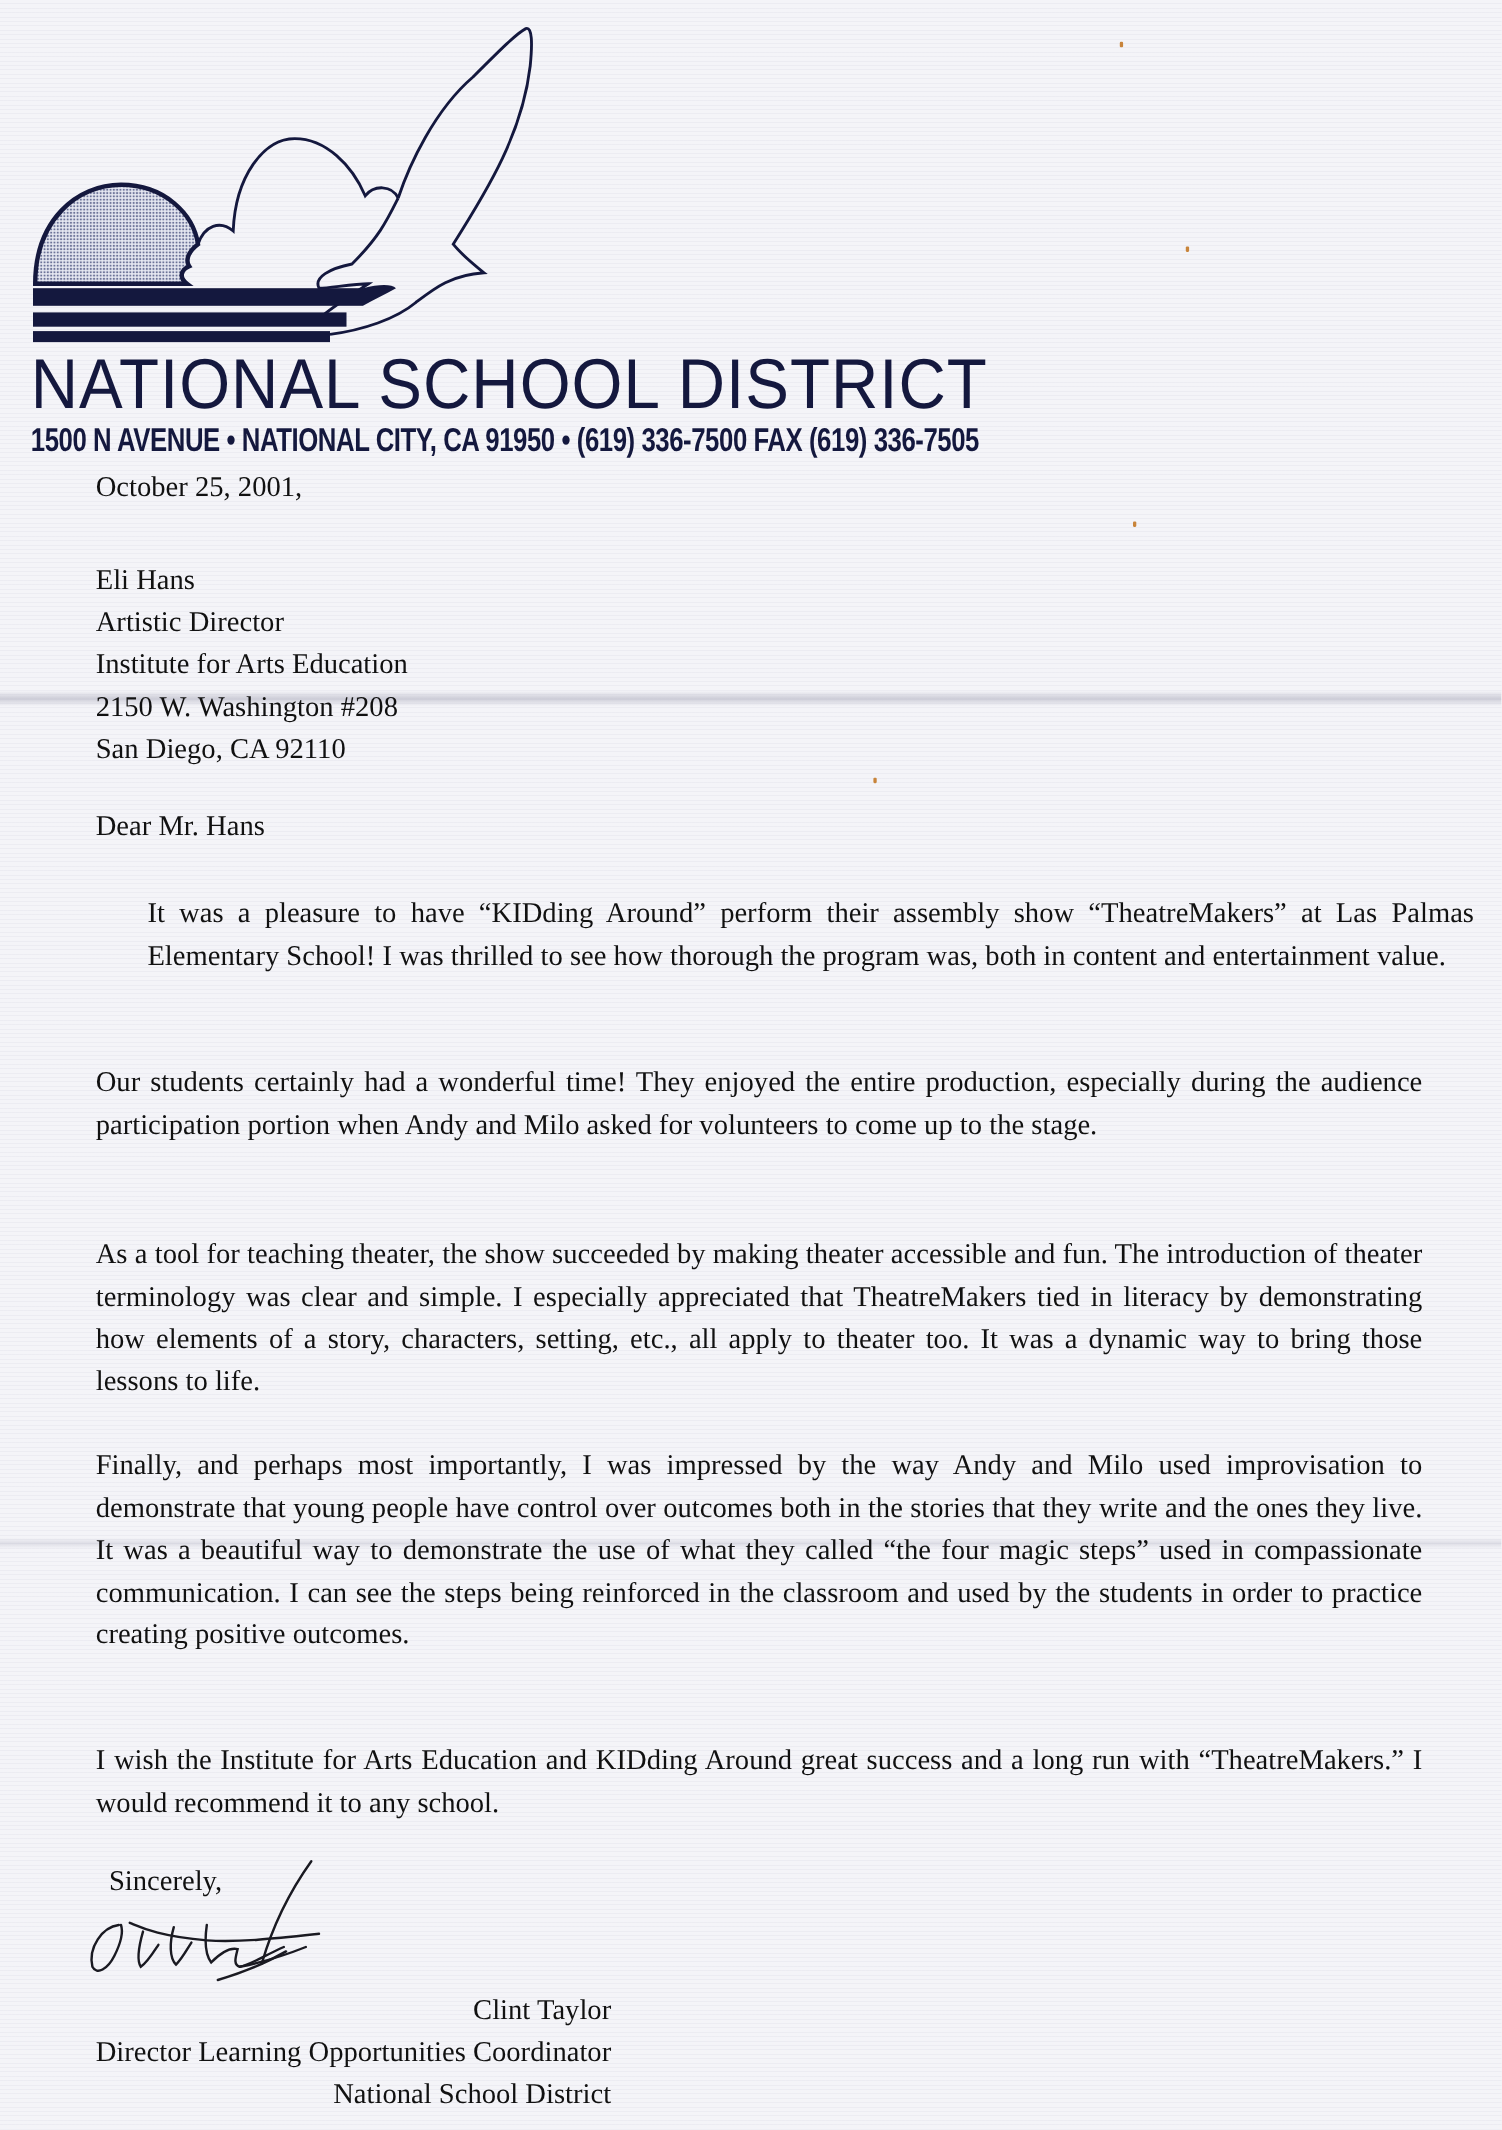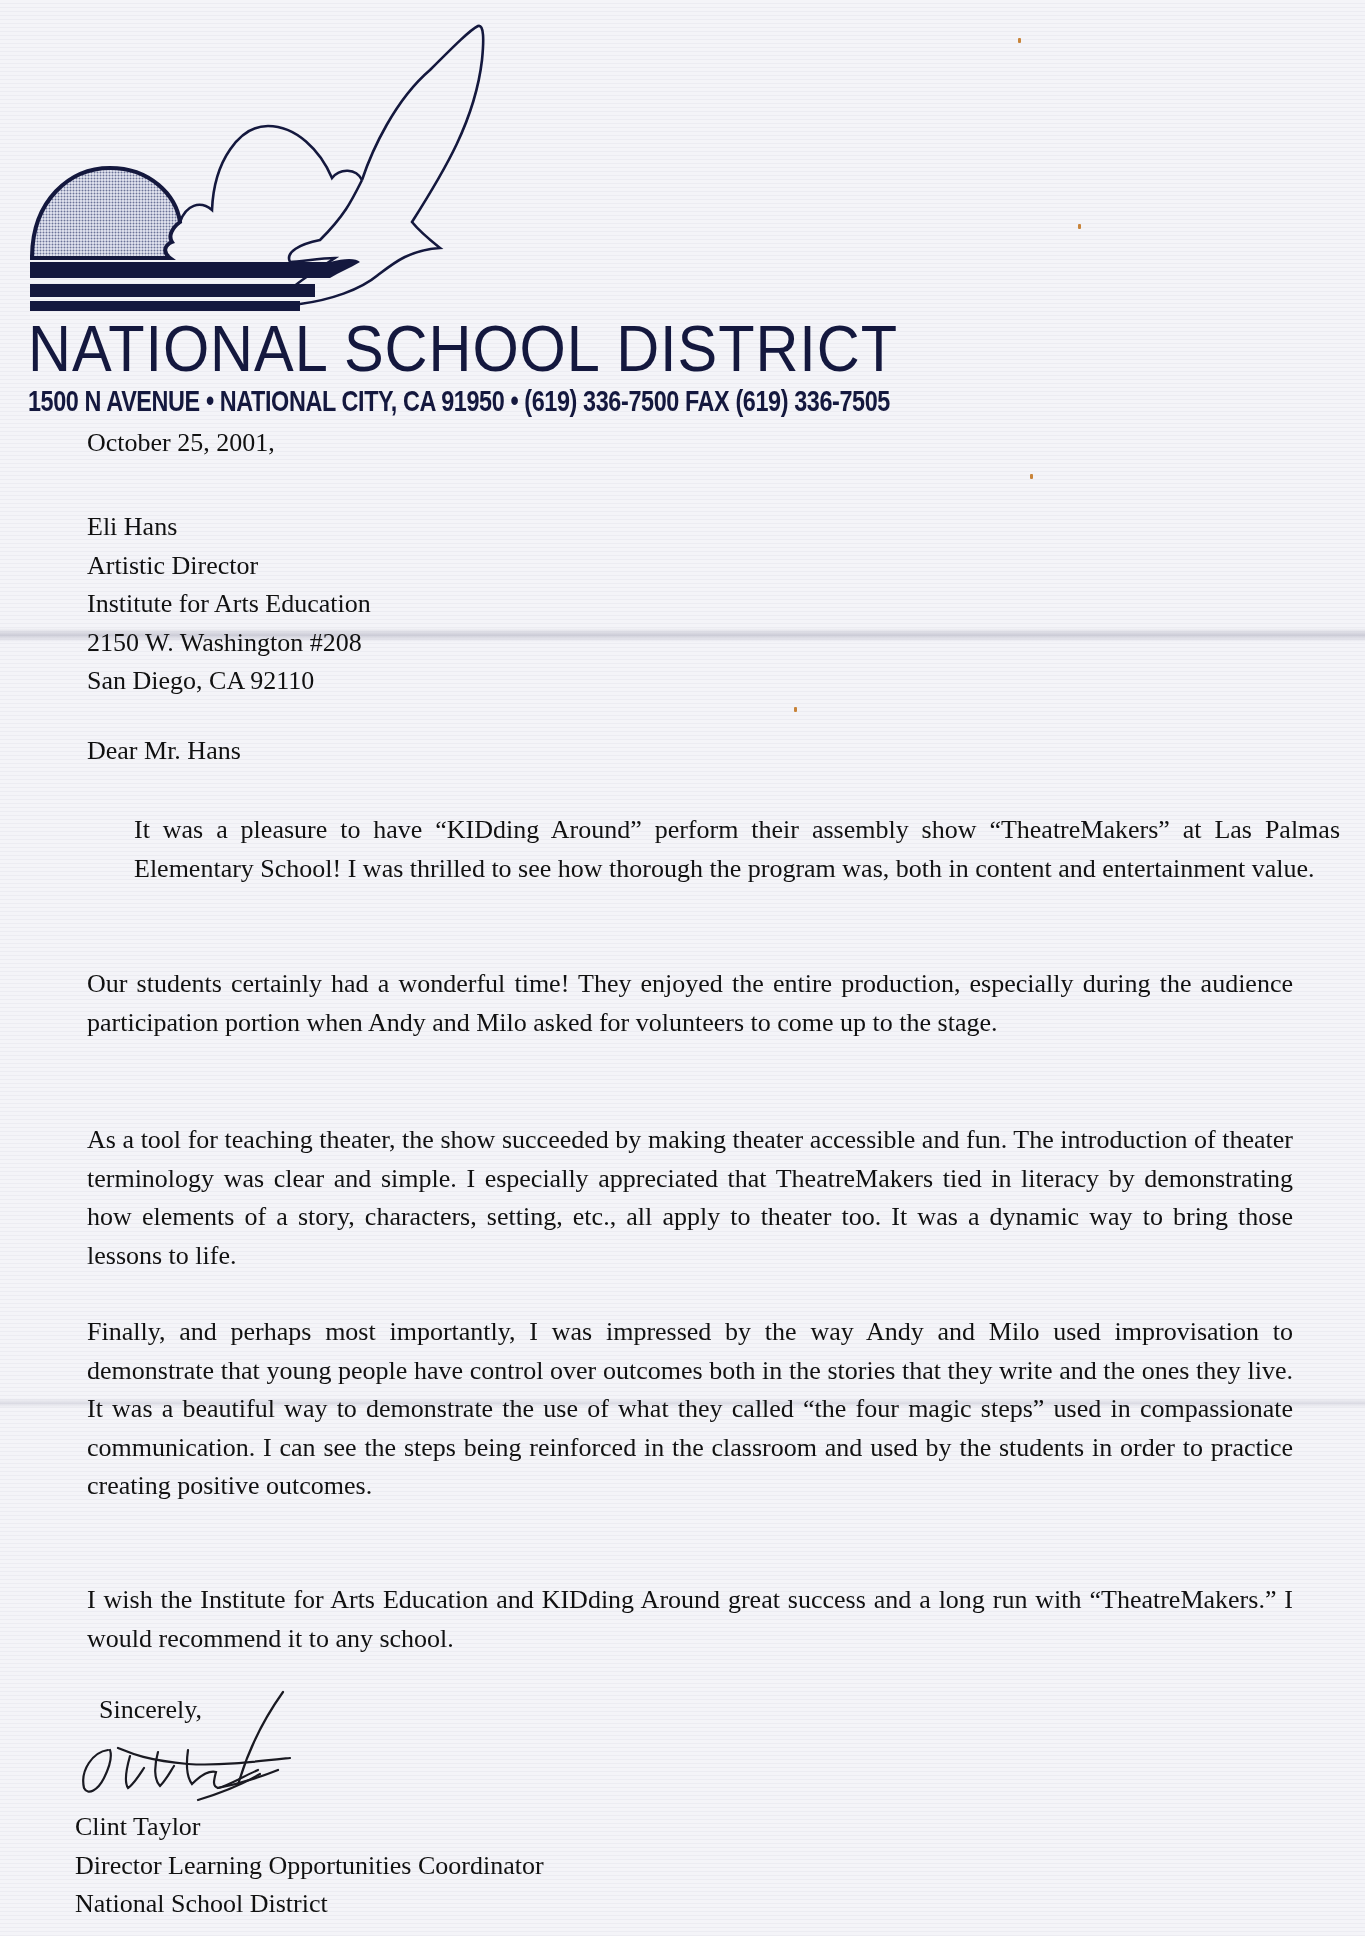--- a/index.html
+++ b/index.html
@@ -33,21 +33,21 @@
   .recipient { position: absolute; left: 87px; top: 508px; line-height: 38.5px; }
   .salutation { left: 87px; top: 736px; }
   .body-text { position: absolute; left: 87px; width: 1206px; line-height: 38.5px; text-align: justify; }
   .p1 { top: 811px; margin-left: 47px; }
   .p2 { top: 965px; }
   .p3 { top: 1121px; }
   .p4 { top: 1313px; }
   .p5 { top: 1581px; }
   .closing { left: 87px; top: 1695px; margin-left: 12px; }
   .signature { position: absolute; left: 68px; top: 1690px; width: 250px; height: 130px; }
-  .signer { position: absolute; left: 75px; top: 1808px; line-height: 38.5px; }
+  .signer { position: absolute; left: 87px; top: 1808px; line-height: 38.5px; text-align: right; }
   .dot { position: absolute; width: 3px; height: 5px; background: #c8843a; border-radius: 1px; }
 </style>
 </head>
 <body>
 
 <div class="fold"></div>
 <div class="fold2"></div>
 
 <svg class="logo" viewBox="0 0 500 320" xmlns="http://www.w3.org/2000/svg">
   <defs>

